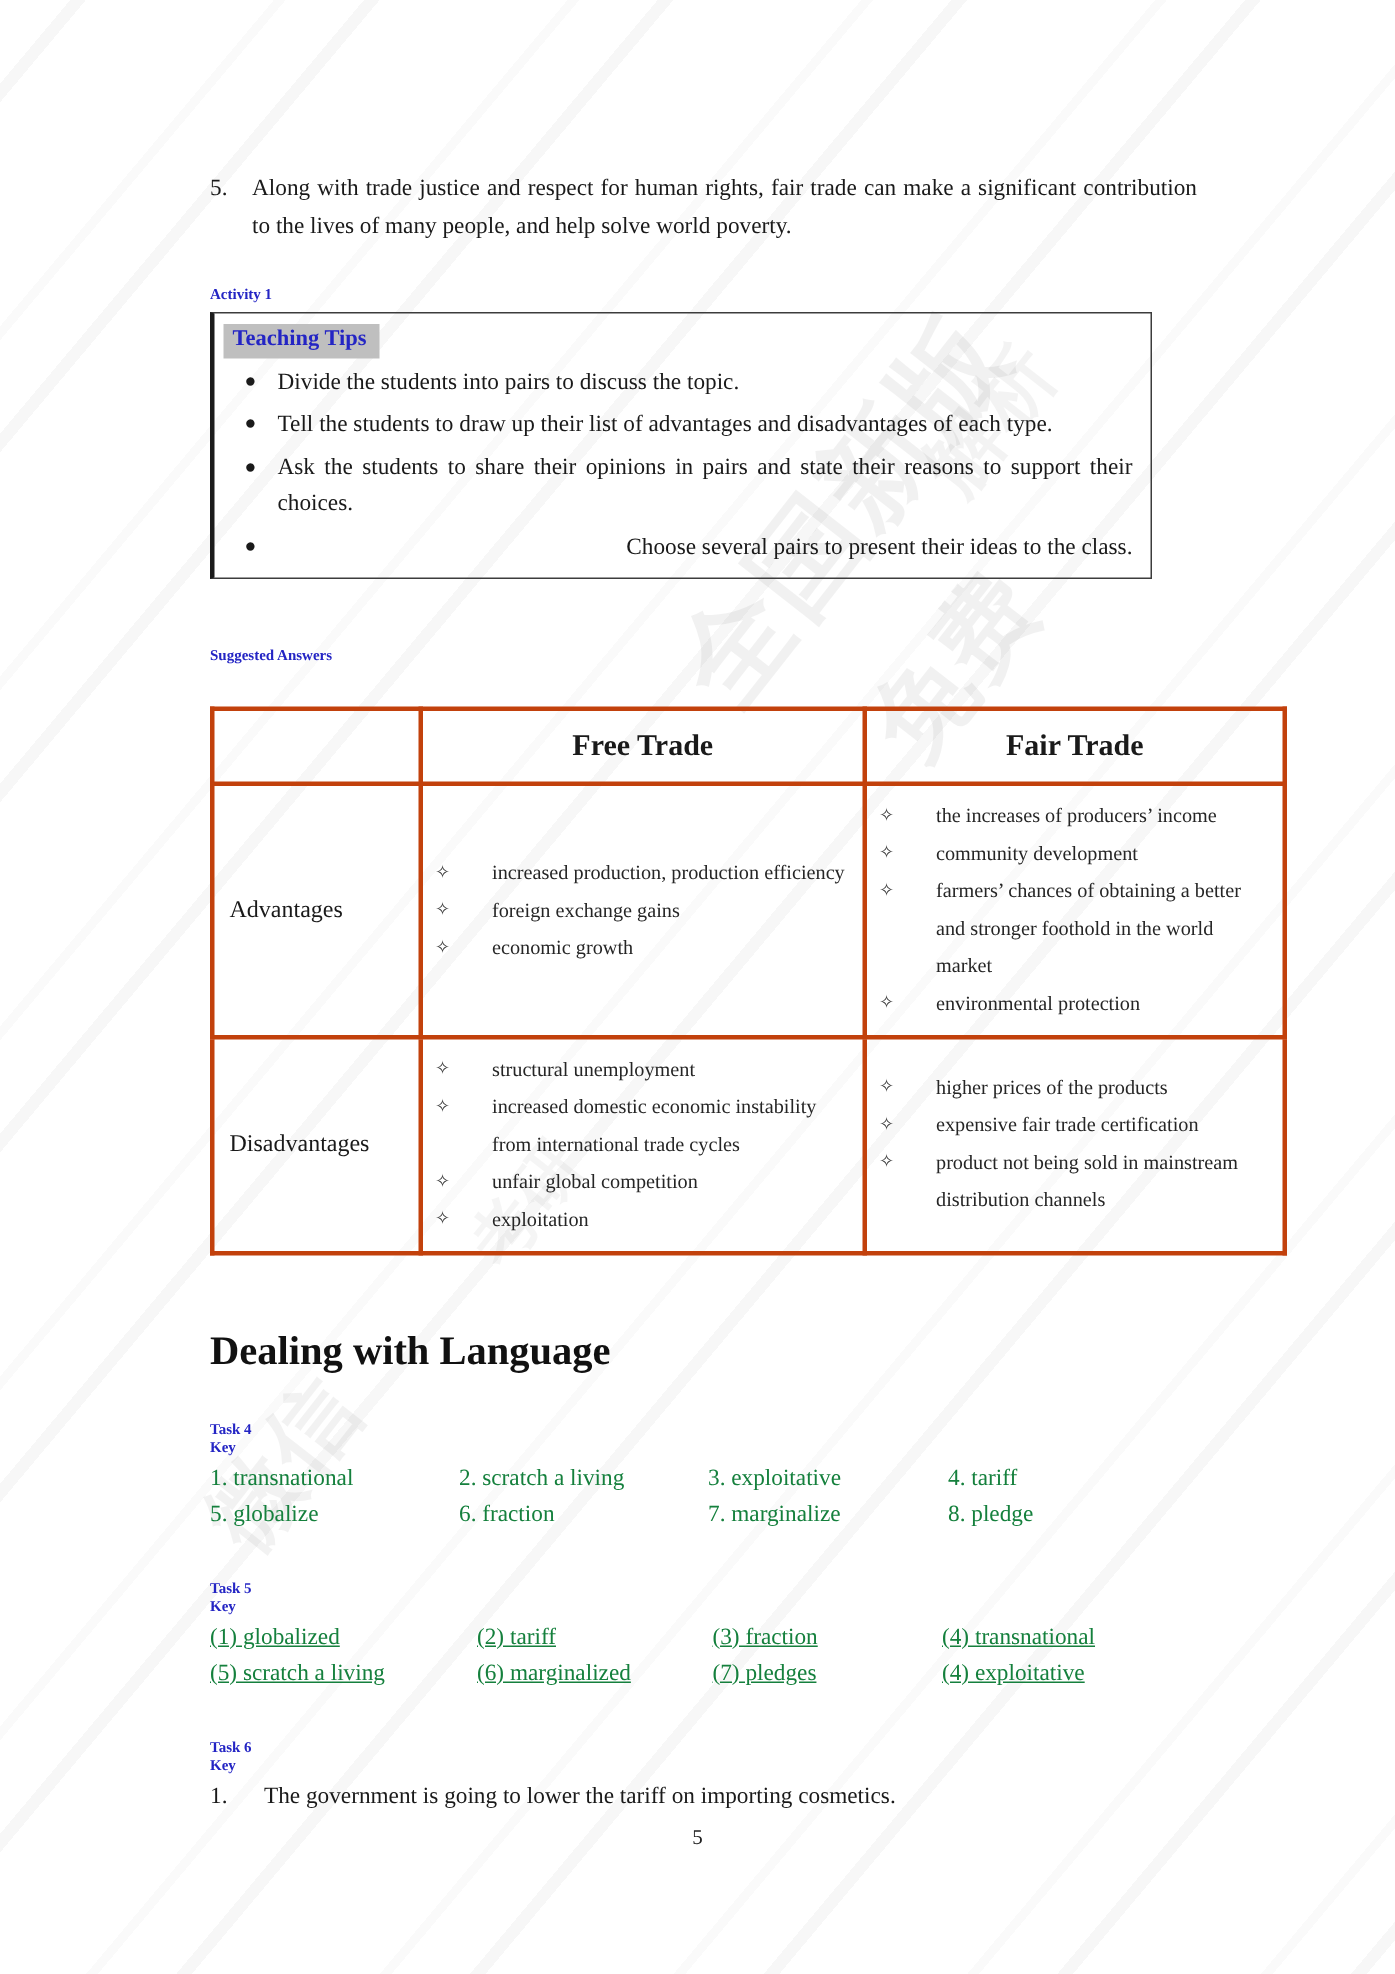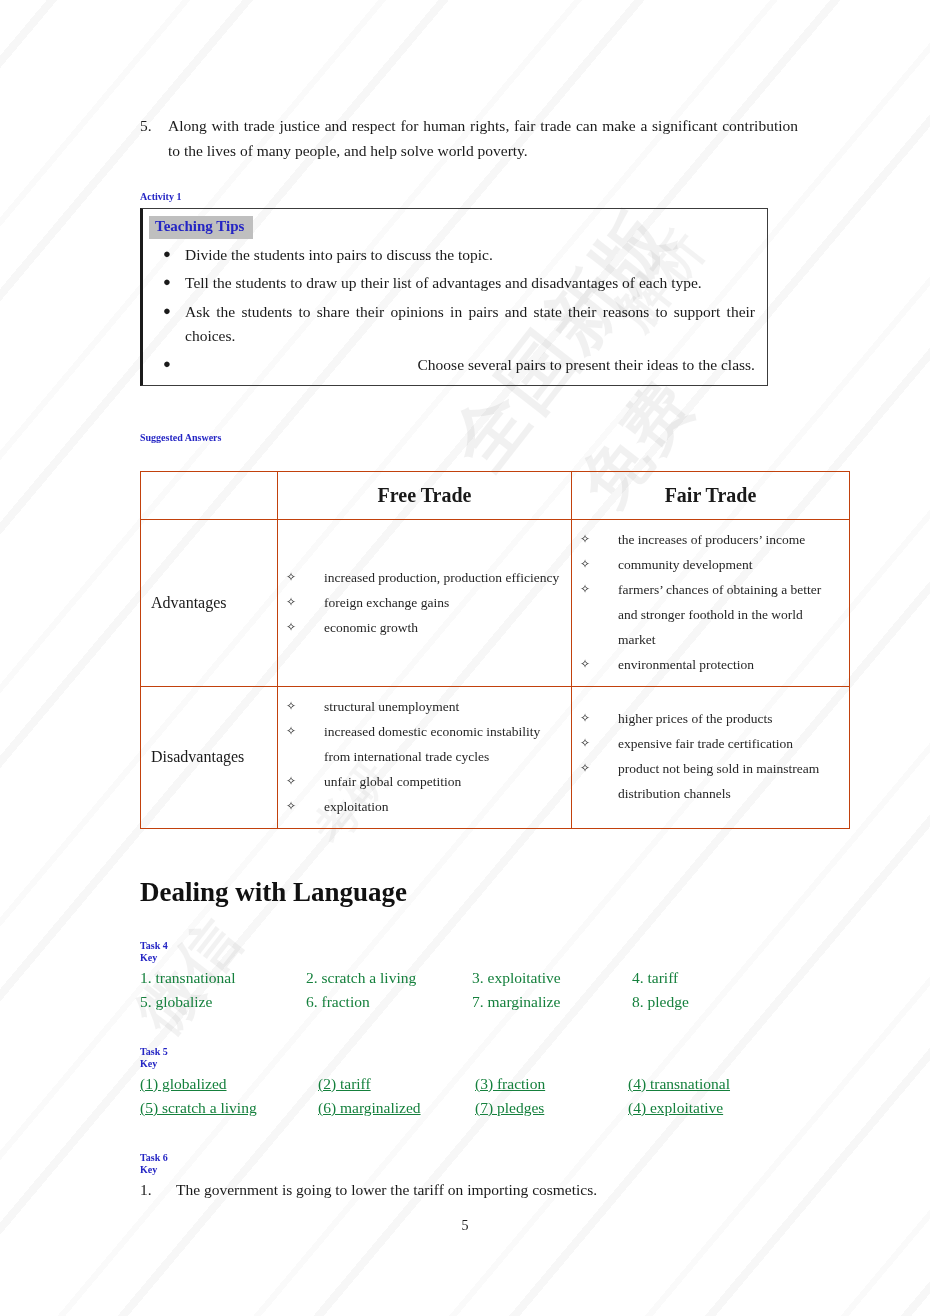--- a/index.html
+++ b/index.html
@@ -142,21 +142,21 @@
   .sugg-head { margin-top: 46px; }
 
   
   table.answers {
     margin-top: 28px;
     border-collapse: collapse;
     width: 658px;
     table-layout: fixed;
   }
   table.answers td {
-    border: 1px solid #c2410c;
+    border: 3px solid #c2410c;
     vertical-align: middle;
     padding: 12px 8px;
   }
   td.col-label { width: 120px; }
   td.col-free  { width: 277px; }
   td.col-fair  { width: 261px; }
 
   .th-cell {
     text-align: center;
     font-weight: bold;

